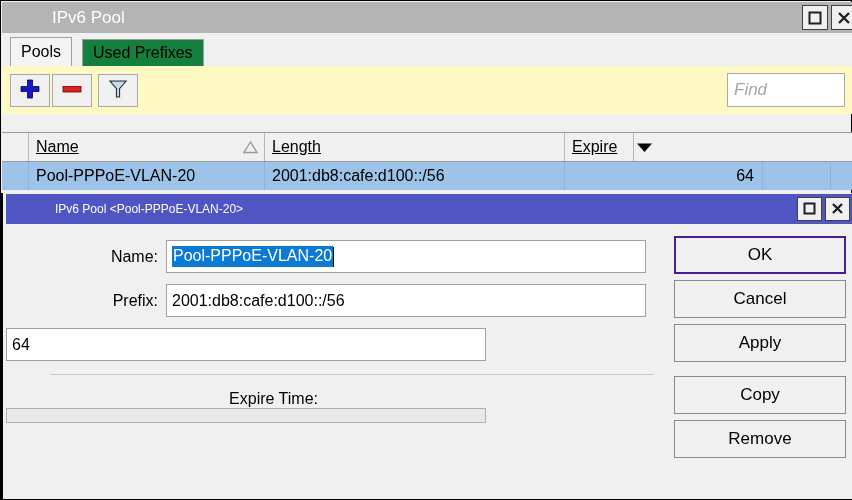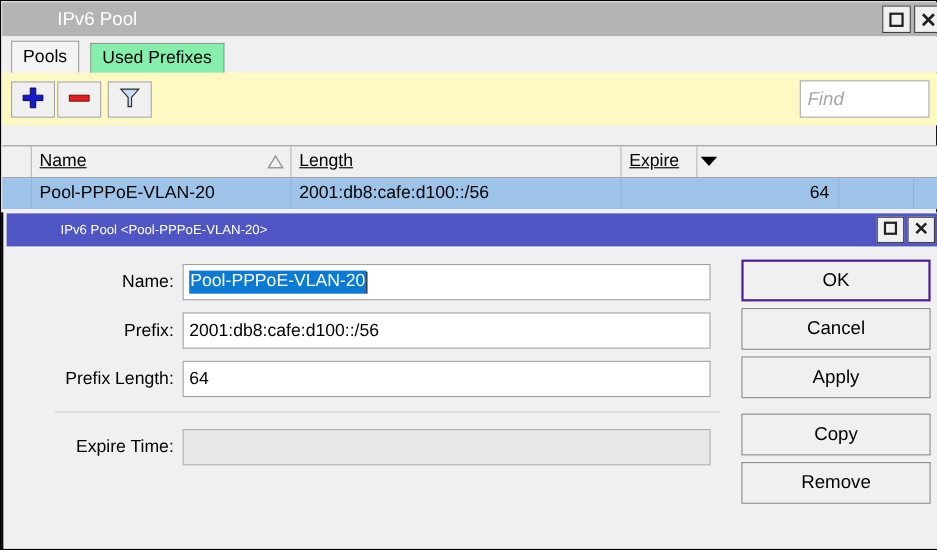--- a/index.html
+++ b/index.html
@@ -79,21 +79,21 @@
   }
   .tab.active {
     background: #f4f4f4;
     border-color: #a0a0a0;
     left: 8px;
     top: 4px;
     height: 29px;
     z-index: 3;
   }
   .tab.inactive {
-    background: #86efac;
+    background: #15803d;
     left: 80px;
     z-index: 2;
   }
 
   
   #toolbar {
     position: absolute;
     left: 1px; top: 65px;
     width: 850px; height: 48px;
     background: #fef9c3;
@@ -294,21 +294,21 @@
     width: 1px;
     height: 20px;
     background: #000000;
     margin-left: 0px;
     vertical-align: middle;
   }
 
   #row-name   { top: 16px; }
   #row-prefix { top: 60px; }
   #row-plen   { top: 104px; }
-  #row-expire { top: 166px; }
+  #row-expire { top: 166px; flex-direction: column; }
 
   #form-separator {
     position: absolute;
     left: 44px; top: 150px;
     width: 604px; height: 1px;
     background: #cccccc;
   }
 
   
   #dialog-buttons {
@@ -466,21 +466,20 @@
       </div>
 
       <div class="form-row" id="row-prefix">
         <div class="form-label">Prefix:</div>
         <div class="form-input">
           <span>2001:db8:cafe:d100::/56</span>
         </div>
       </div>
 
       <div class="form-row" id="row-plen">
-        <div class="form-label">Prefix Length:</div>
         <div class="form-input">
           <span>64</span>
         </div>
       </div>
 
       <div id="form-separator"></div>
 
       <div class="form-row" id="row-expire">
         <div class="form-label">Expire Time:</div>
         <div class="form-input disabled">

